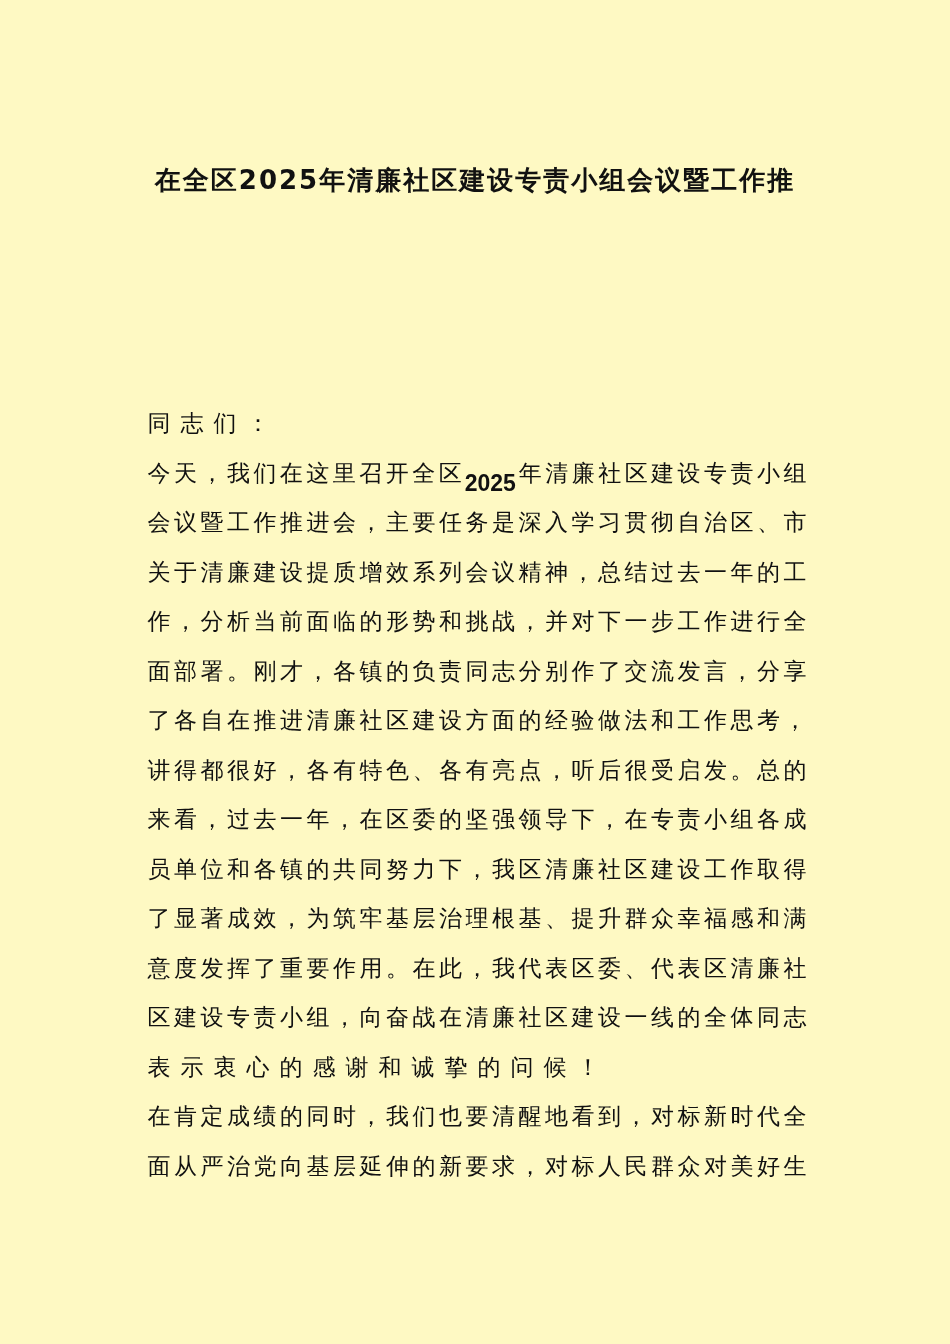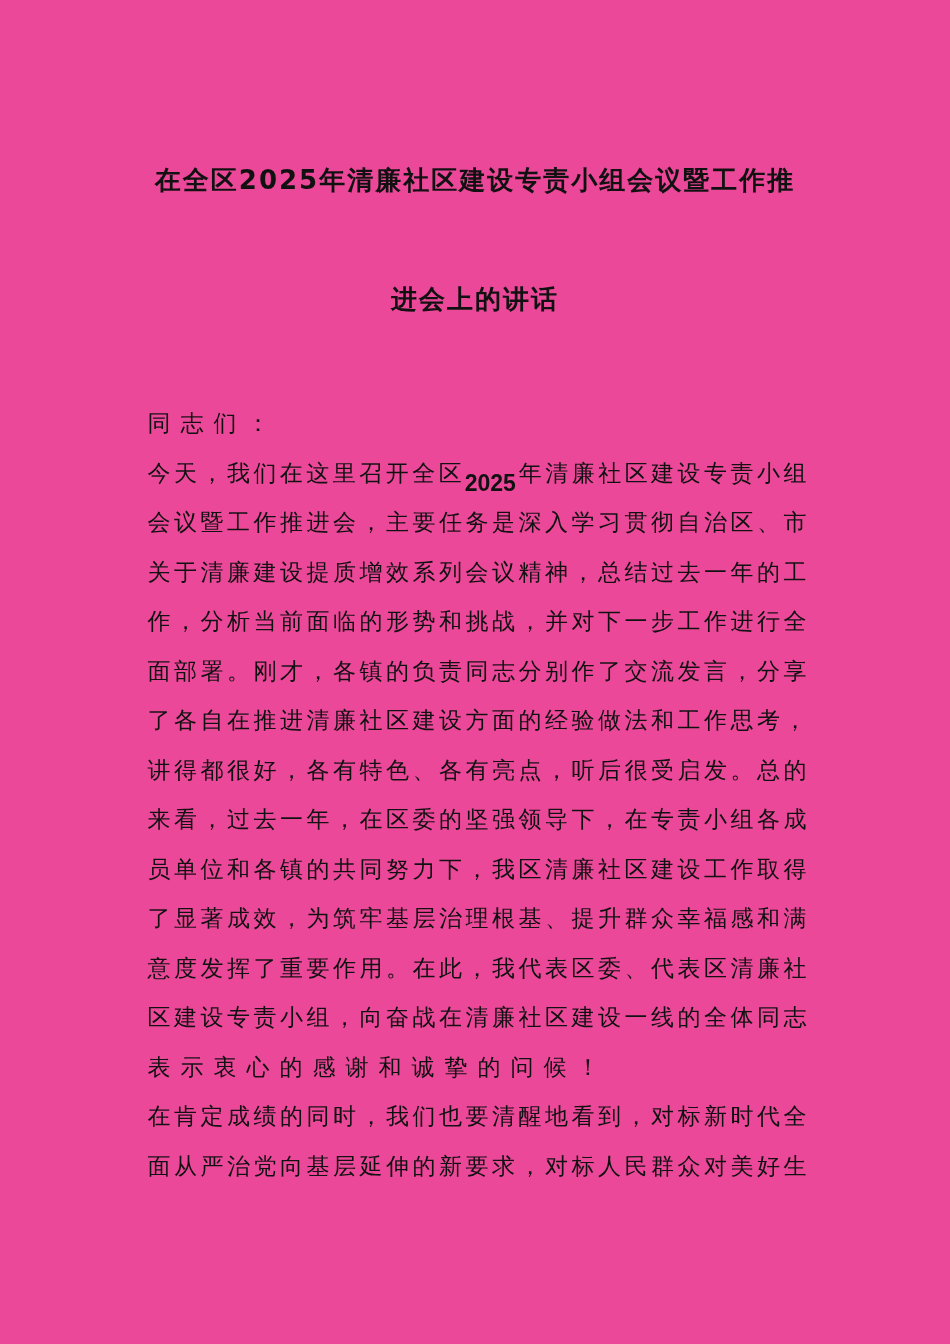--- a/index.html
+++ b/index.html
@@ -12,21 +12,21 @@
     height: 1344px;
     position: relative;
     overflow: hidden;
     font-family: "DejaVu Sans", "Liberation Sans", sans-serif;
     color: #111111;
   }
   .page {
     position: absolute;
     left: 0; top: 0;
     width: 950px; height: 1344px;
-    background: #ec4899;
+    background: #fef9c3;
   }
   .title-line {
     position: absolute;
     left: 0;
     width: 950px;
     text-align: center;
     font-weight: bold;
     font-size: 26px;
     line-height: 34px;
     letter-spacing: 2px;
@@ -65,21 +65,20 @@
     font-family: "Liberation Sans", sans-serif;
     font-weight: bold;
     margin-top: 10px;
   }
 </style>
 </head>
 <body>
 
 <div class="page">
   <div class="title-line l1">在全区2025年清廉社区建设专责小组会议暨工作推</div>
-  <div class="title-line l2">进会上的讲话</div>
 
   <div class="body-text" style="top:406px;">
     <div class="line short" style="top:0px;">
         <span class="ch">同</span>
         <span class="ch">志</span>
         <span class="ch">们</span>
         <span class="ch">：</span>
       </div>
     <div class="line" style="top:50px;">
         <span class="ch">今</span>

